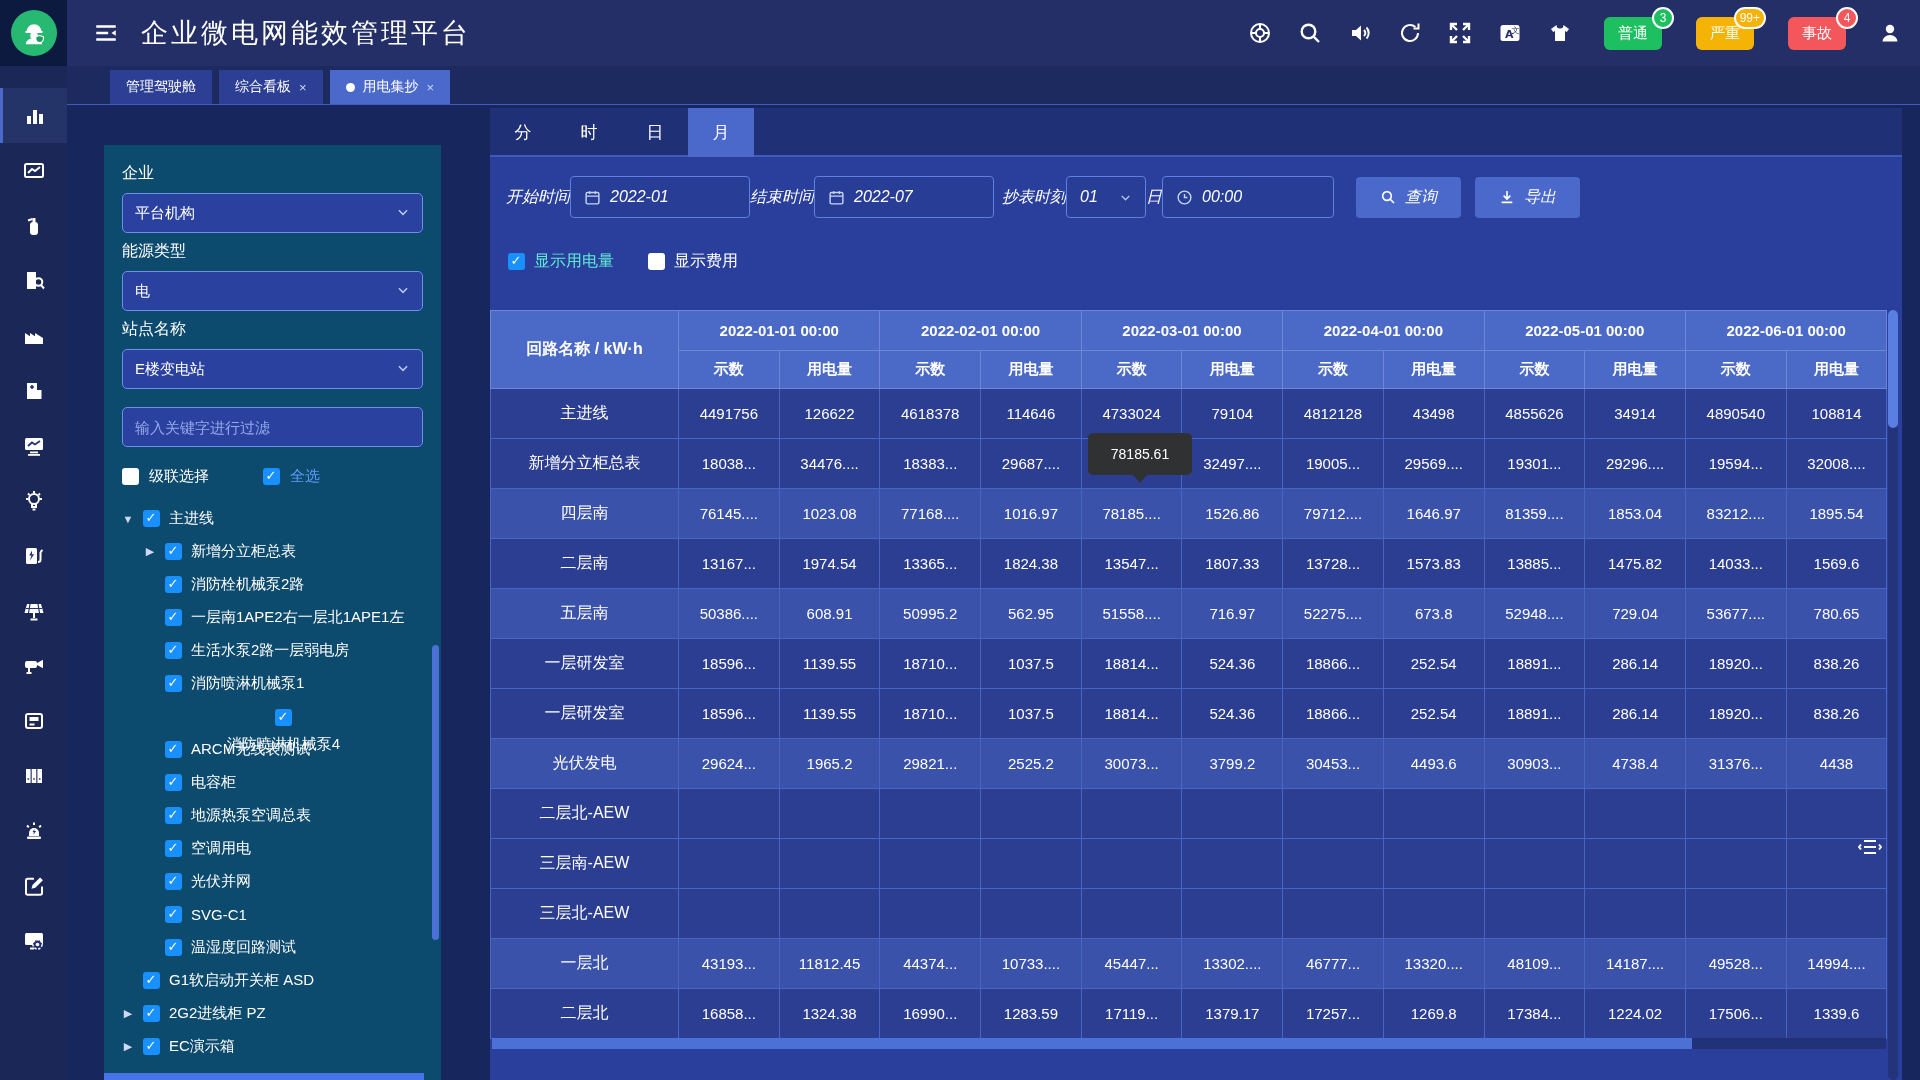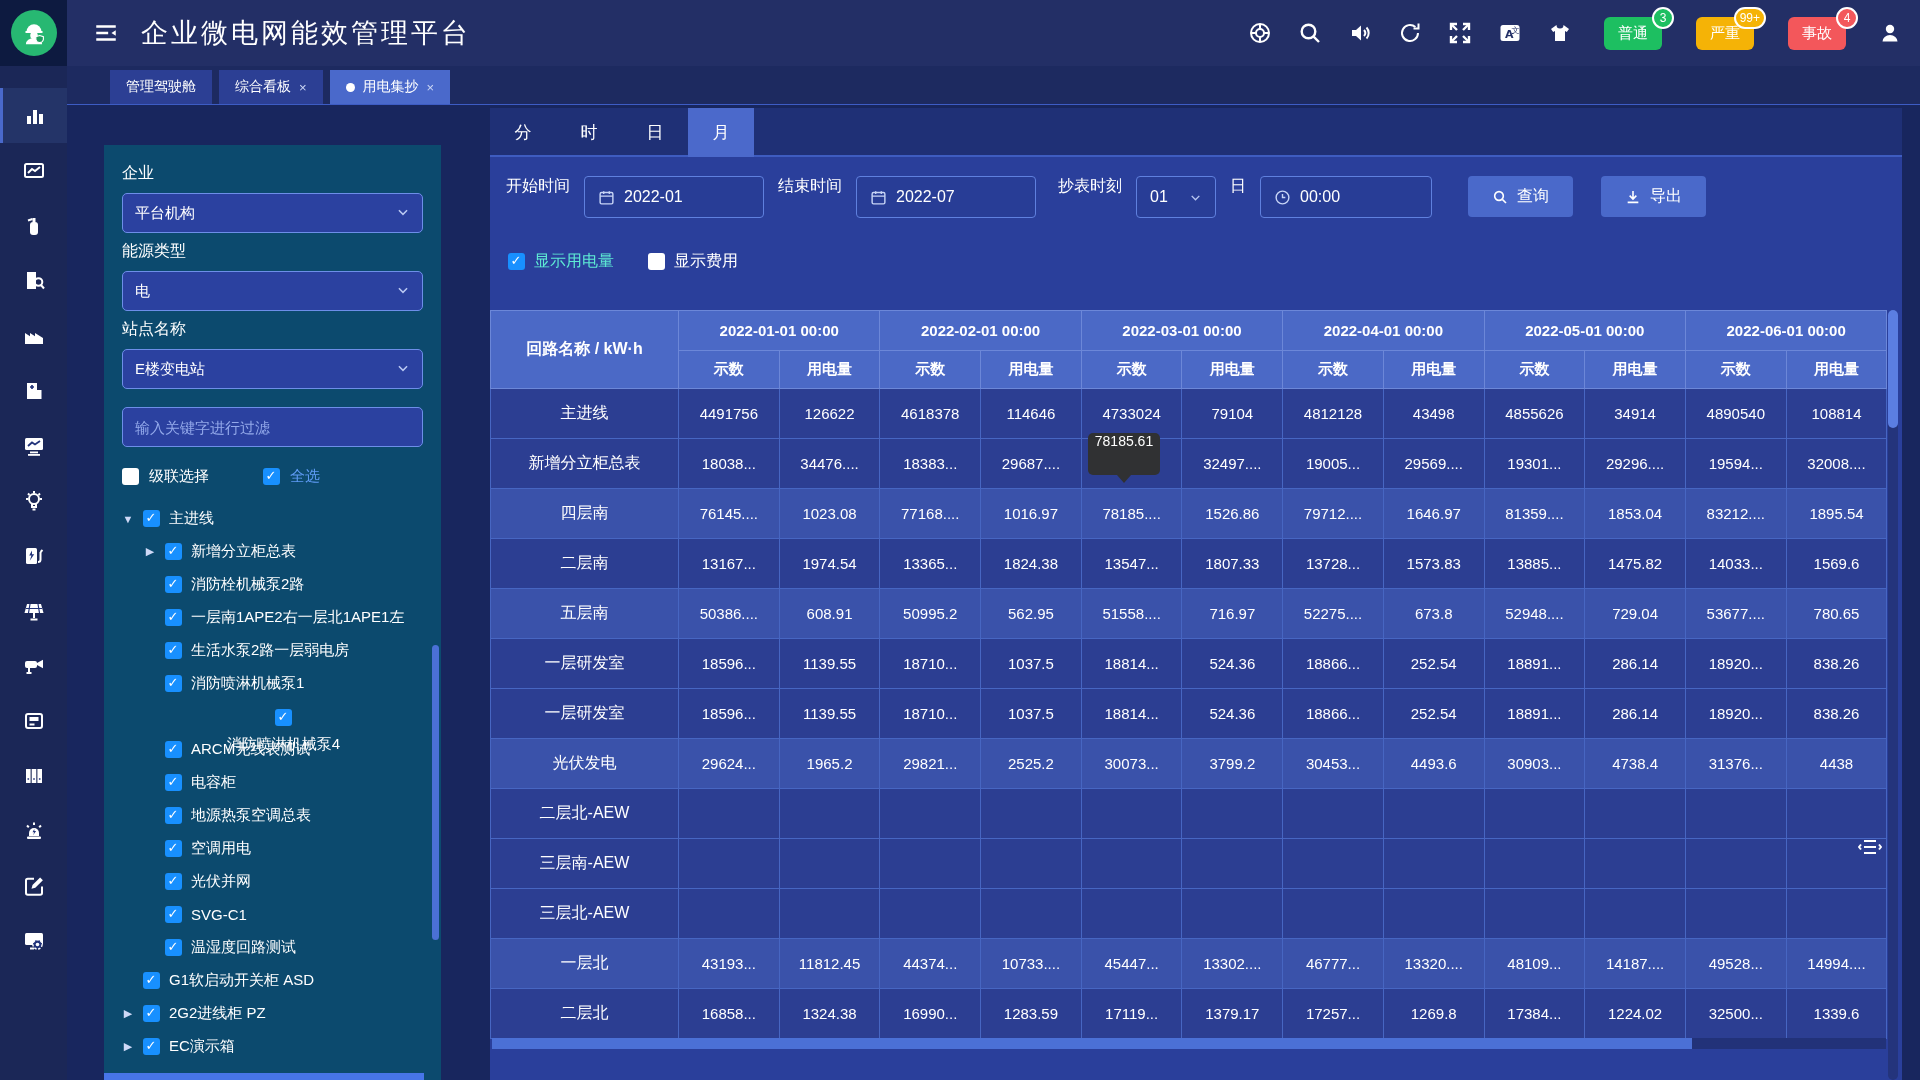--- a/index.html
+++ b/index.html
@@ -53,21 +53,21 @@
   .tree-row { height:33px; display:flex; align-items:center; gap:9px; font-size:15px; cursor:pointer; white-space:nowrap; }
   .tree-arrow { width:12px; flex:0 0 auto; font-size:11px; color:#cfd9f7; text-align:center; }
   .v-scroll-thumb { position:absolute; right:2px; top:500px; width:7px; height:295px; border-radius:4px; background:#4b70d6; }
   .h-scroll-thumb { position:absolute; left:0; bottom:0; width:320px; height:7px; background:#4775e8; }
 
   
   .main-panel { position:absolute; left:490px; top:108px; width:1412px; height:972px; background:#2a3f9b; z-index:5; }
   .period-tabs { position:absolute; left:0; top:0; width:100%; height:49px; background:#1f3076; border-bottom:2px solid #3e5cc0; display:flex; }
   .ptab { width:66px; height:49px; display:flex; align-items:center; justify-content:center; font-size:17px; cursor:pointer; }
   .ptab.active { background:#4b69cb; }
-  .query-row { position:absolute; left:16px; top:68px; height:42px; display:flex; gap:14px; font-size:16px; }
+  .query-row { position:absolute; left:16px; top:68px; height:42px; display:flex; align-items:center; font-size:16px;font-style:italic; }
   .q-input { height:42px; border:1px solid #5f80de; border-radius:4px; background:#283d96; display:flex; align-items:center; gap:9px; padding:0 13px; font-size:16px; cursor:pointer; }
   .q-input svg { flex:0 0 auto; }
   .q-select { width:80px; justify-content:space-between; }
   .btn { height:41px; padding:0 24px; background:#4a69ca; border-radius:4px; display:flex; align-items:center; gap:9px; font-size:16px; cursor:pointer; }
   .cb-row { position:absolute; left:18px; top:143px; display:flex; align-items:center; gap:34px; font-size:16px; }
   .cb-item { display:flex; align-items:center; gap:9px; cursor:pointer; }
   .cb-item .lbl-blue { color:#5eead4; }
 
   
   .table-wrap { position:absolute; left:0; top:202px; }
@@ -80,22 +80,22 @@
   tbody td { height:50px; font-size:15px; background:#2c3e92; }
   tr.light td { background:#3a52aa; }
   td.row-name { font-size:16px; }
   .table-vscroll { position:absolute; right:4px; top:202px; width:10px; height:770px; background:#24347c; border-radius:5px; }
   .table-vscroll .thumb { position:absolute; top:0; left:0; width:10px; height:118px; border-radius:5px; background:#5b7ee2; }
   .table-hscroll { position:absolute; left:2px; top:930px; width:1394px; height:11px; background:#223279; }
   .table-hscroll .thumb { position:absolute; left:0; top:0; height:11px; width:1200px; background:#4b70d6; }
   .resize-handle { position:absolute; left:1368px; top:728px; cursor:pointer; }
 
   
-  .tooltip { position:absolute; left:1088px; top:433px; width:72px; height:42px; background:#303133; border-radius:5px;
-    display:flex; justify-content:center; font-size:14px; z-index:50; }
+  .tooltip { position:absolute; left:1088px; top:433px; width:104px; height:42px; background:#303133; border-radius:5px;
+    display:flex; align-items:center; justify-content:center; font-size:14px; z-index:50; }
   .tooltip::after { content:""; position:absolute; left:50%; bottom:-8px; margin-left:-7px;
     border-left:7px solid transparent; border-right:7px solid transparent; border-top:8px solid #303133; }
 </style>
 </head>
 <body>
 
 <div class="sidebar">
   <div class="logo-block">
     <div class="logo-circle">
       <svg width="30" height="30" viewBox="0 0 24 24">
@@ -744,21 +744,21 @@
             <td>16858...</td>
             <td>1324.38</td>
             <td>16990...</td>
             <td>1283.59</td>
             <td>17119...</td>
             <td>1379.17</td>
             <td>17257...</td>
             <td>1269.8</td>
             <td>17384...</td>
             <td>1224.02</td>
-            <td>32500...</td>
+            <td>17506...</td>
             <td>1339.6</td>
           </tr>
         </tbody>
       </table>
   </div>
   <div class="table-vscroll">
       <div class="thumb"></div>
     </div>
   <div class="table-hscroll">
       <div class="thumb"></div>

